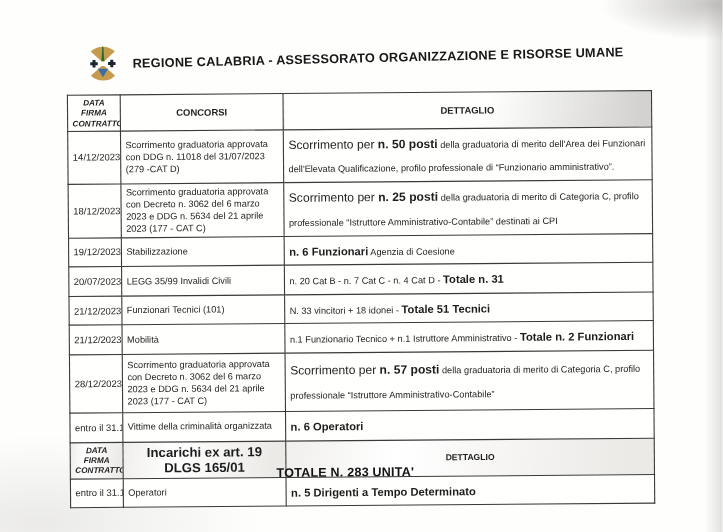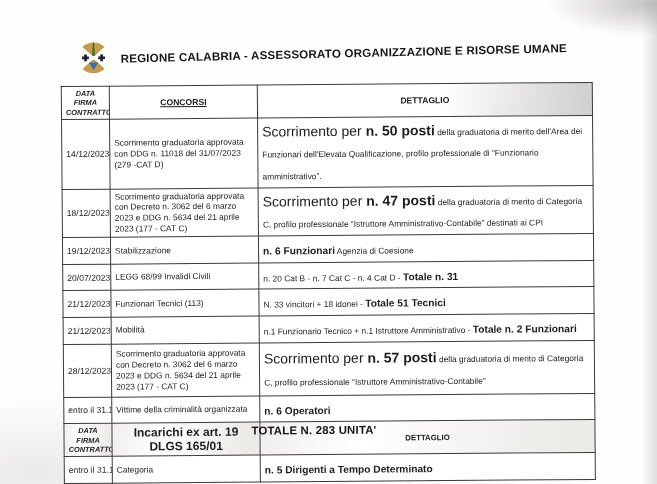--- a/index.html
+++ b/index.html
@@ -32,33 +32,33 @@
 
   table.main{
     position:absolute;left:62px;top:84px;width:531px;
     border-collapse:collapse;table-layout:fixed;
     background:#fffffe;
   }
   col.c1{width:48px;} col.c2{width:148px;} col.c3{width:335px;}
   th,td{border:1.2px solid #3a3a3a;padding:2px 4px;vertical-align:middle;overflow:hidden;}
   th{font-weight:bold;text-align:center;}
   th.h-date{font-size:7.4px;line-height:1.25;font-style:italic;}
-  th.h-conc{font-size:8.6px;text-decoration:underline;}
+  th.h-conc{font-size:8.6px;}
   th.h-dett{font-size:8.6px;
     background:linear-gradient(100deg, rgba(255,255,255,0) 55%, rgba(175,173,170,.55) 96%);}
   tr.hdr{height:24px;}
   tr.sub-hdr{height:25px;}
   tr.sub-hdr th{background:linear-gradient(95deg, #f1f0ee 2%, #ffffff 30%, #eceae7 92%);}
   tr.sub-hdr th.h-conc2{font-size:12px;}
   tr.sub-hdr th.h-dett2{font-size:7.8px;}
 
   td.date{font-size:8.6px;text-align:center;white-space:nowrap;}
   td.conc{font-size:8.4px;line-height:1.3;text-align:left;}
   td.dett{text-align:left;line-height:1.35;}
-  .t-big{font-size:14px;}
+  .t-big{font-size:11px;}
   .t-big.b{font-weight:bold;}
   .t-small{font-size:8.4px;}
   .t-bold{font-size:10.2px;font-weight:bold;}
   tr.r1{height:44px;} tr.r2{height:48px;} tr.r3{height:22px;} tr.r4{height:23px;}
   tr.r5{height:22px;} tr.r6{height:23px;} tr.r7{height:53px;} tr.r8{height:22px;}
   tr.r9{height:23px;}
 
   .total-line{
     position:absolute;left:40px;top:424px;width:545px;
     text-align:center;font-size:11.4px;font-weight:bold;color:#141414;
@@ -108,38 +108,38 @@
 
       <tr class="r1">
         <td class="date">14/12/2023</td>
         <td class="conc">Scorrimento graduatoria approvata con DDG n. 11018 del 31/07/2023 (279 -CAT D)</td>
         <td class="dett"><span class="t-big">Scorrimento per </span><span class="t-big b">n. 50 posti</span><span class="t-small"> della graduatoria di merito dell'Area dei Funzionari dell'Elevata Qualificazione, profilo professionale di “Funzionario amministrativo”.</span></td>
       </tr>
 
       <tr class="r2">
         <td class="date">18/12/2023</td>
         <td class="conc">Scorrimento graduatoria approvata con Decreto n. 3062 del 6 marzo 2023 e DDG n. 5634 del 21 aprile 2023 (177 - CAT C)</td>
-        <td class="dett"><span class="t-big">Scorrimento per </span><span class="t-big b">n. 47 posti</span><span class="t-small"> della graduatoria di merito di Categoria C, profilo professionale “Istruttore Amministrativo-Contabile” destinati ai CPI</span></td>
+        <td class="dett"><span class="t-big">Scorrimento per </span><span class="t-big b">n. 25 posti</span><span class="t-small"> della graduatoria di merito di Categoria C, profilo professionale “Istruttore Amministrativo-Contabile” destinati ai CPI</span></td>
       </tr>
 
       <tr class="r3">
         <td class="date">19/12/2023</td>
         <td class="conc">Stabilizzazione</td>
         <td class="dett"><span class="t-bold">n. 6 Funzionari</span><span class="t-small"> Agenzia di Coesione</span></td>
       </tr>
 
       <tr class="r4">
         <td class="date">20/07/2023</td>
-        <td class="conc">LEGG 68/99 Invalidi Civili</td>
+        <td class="conc">LEGG 35/99 Invalidi Civili</td>
         <td class="dett"><span class="t-small">n. 20 Cat B - n. 7 Cat C - n. 4 Cat D - </span><span class="t-bold">Totale n. 31</span></td>
       </tr>
 
       <tr class="r5">
         <td class="date">21/12/2023</td>
-        <td class="conc">Funzionari Tecnici (113)</td>
+        <td class="conc">Funzionari Tecnici (101)</td>
         <td class="dett"><span class="t-small">N. 33 vincitori + 18 idonei - </span><span class="t-bold">Totale 51 Tecnici</span></td>
       </tr>
 
       <tr class="r6">
         <td class="date">21/12/2023</td>
         <td class="conc">Mobilità</td>
         <td class="dett"><span class="t-small">n.1 Funzionario Tecnico + n.1 Istruttore Amministrativo - </span><span class="t-bold">Totale n. 2 Funzionari</span></td>
       </tr>
 
       <tr class="r7">
@@ -155,21 +155,21 @@
       </tr>
 
       <tr class="sub-hdr">
         <th class="h-date">DATA FIRMA CONTRATTO</th>
         <th class="h-conc2">Incarichi ex art. 19 DLGS 165/01</th>
         <th class="h-dett2">DETTAGLIO</th>
       </tr>
 
       <tr class="r9">
         <td class="date">entro il 31.12</td>
-        <td class="conc">Categoria</td>
+        <td class="conc">Operatori</td>
         <td class="dett"><span class="t-bold">n. 5 Dirigenti a Tempo Determinato</span></td>
       </tr>
     </tbody>
       </table>
 
     <div class="total-line">TOTALE N. 283 UNITA'</div>
   </div>
 </div>
 
 </body></html>

